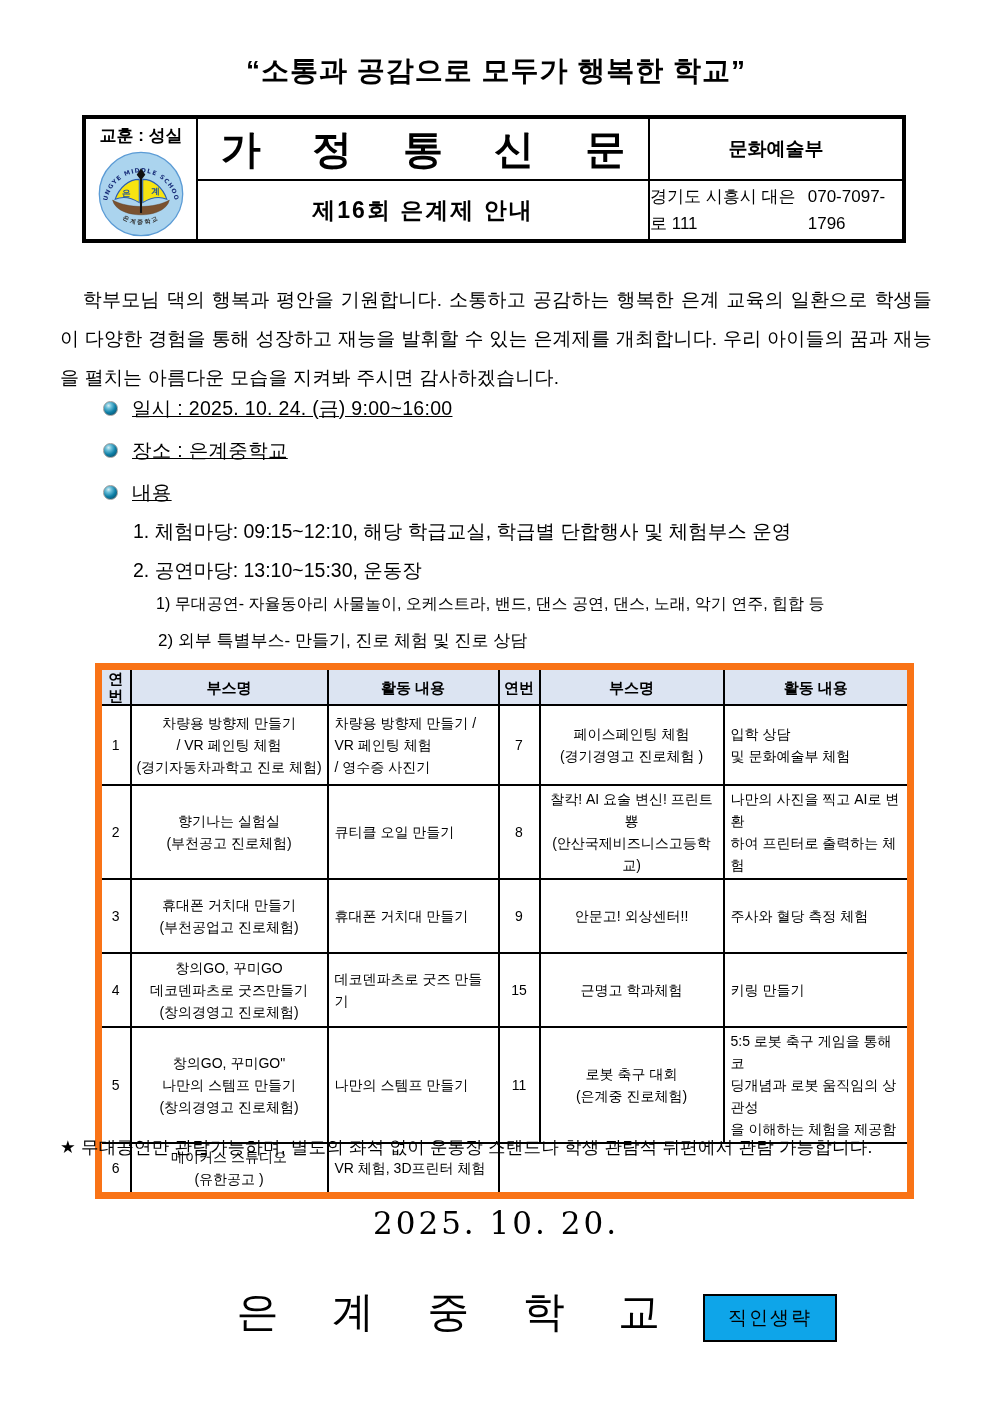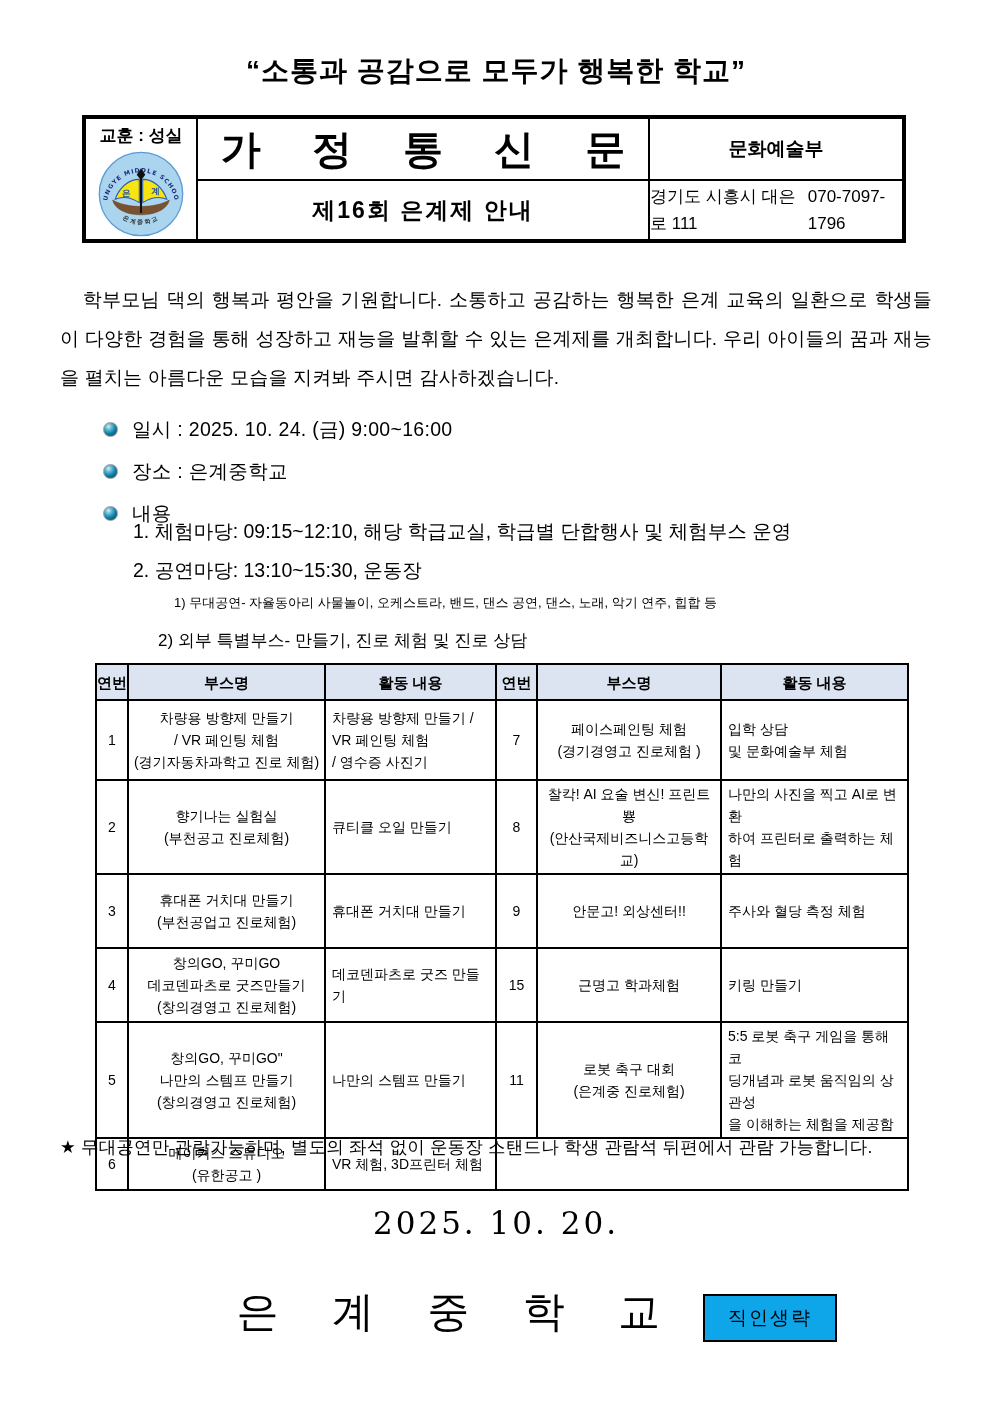--- a/index.html
+++ b/index.html
@@ -46,41 +46,41 @@
   .intro {
     left: 60px; top: 280px; width: 872px;
     font-size: 19px; line-height: 39px;
     text-align: justify;
     text-indent: 1.2em;
     word-break: break-all;
     letter-spacing: 0.2px;
   }
 
   
-  .bullets { left: 103px; top: 408px; }
+  .bullets { left: 103px; top: 387px; text-decoration: underline; }
   .bullet-item { display: flex; align-items: center; height: 42px; }
   .sphere {
     width: 15px; height: 15px; border-radius: 50%;
     background: radial-gradient(circle at 35% 28%, #d8edf2 0%, #6cc0da 22%, #0e7fa6 55%, #063f58 100%);
     border: 1px solid #9a9a9a;
     margin-right: 14px; flex: 0 0 auto;
   }
   .bullet-label { font-size: 19.5px; letter-spacing: 0.3px; }
 
   
   .sched-1 { left: 133px; top: 518px; font-size: 19.5px; }
   .sched-2 { left: 133px; top: 557px; font-size: 19.5px; }
-  .sub-1   { left: 174px; top: 594px; font-size: 13px; }
+  .sub-1   { left: 156px; top: 594px; font-size: 16px; }
   .sub-2   { left: 158px; top: 629px; font-size: 17px; }
 
   
   .booth-table-wrap { left: 95px; top: 663px; width: 812px; }
   table.booth {
     border-collapse: collapse; table-layout: fixed; width: 812px;
-    border: 2px solid #f97316;
+    border: 7px solid #f97316;
     padding-left: 8px;
   }
   table.booth th, table.booth td {
     border: 2px solid #000;
     font-size: 14px; line-height: 22px;
     vertical-align: middle;
     overflow: hidden;
   }
   table.booth th {
     background: #dce4f2;

